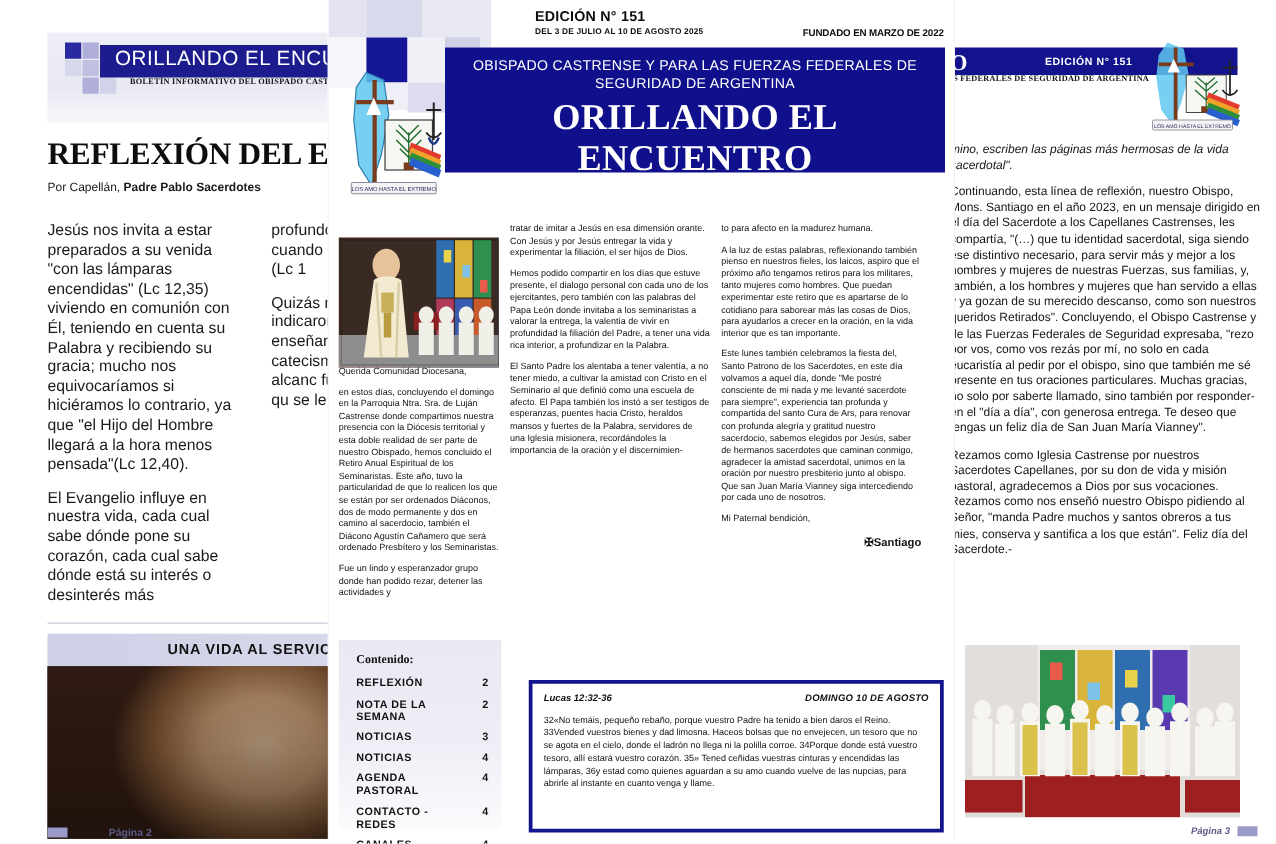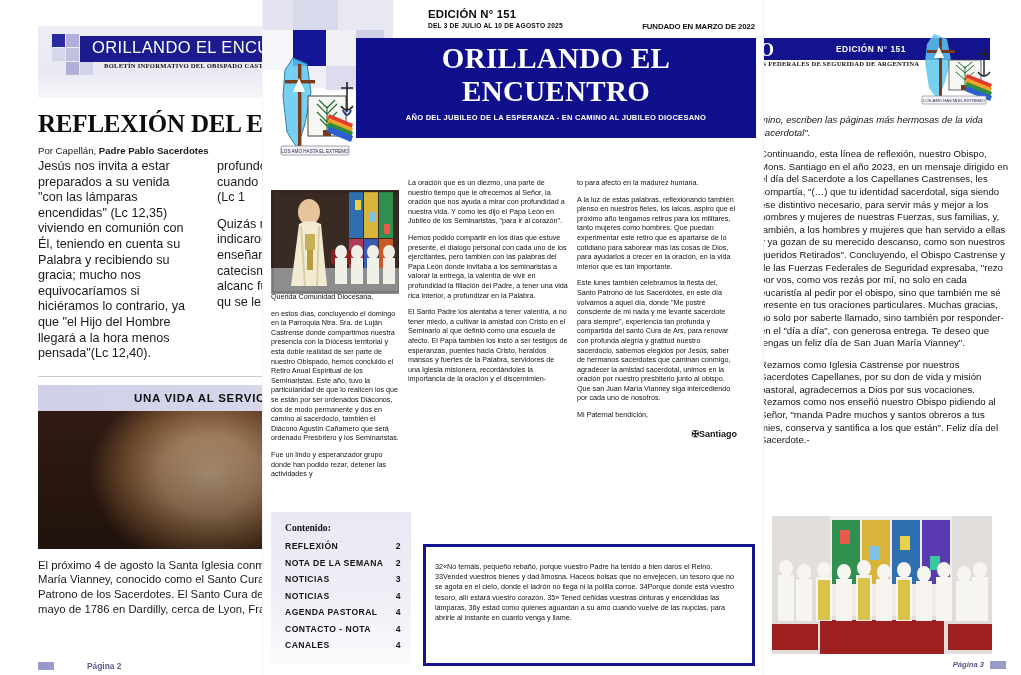--- a/index.html
+++ b/index.html
@@ -74,21 +74,21 @@
     letter-spacing: -.2px;
     color: #0d0d0d;
     white-space: nowrap;
   }
   .lp-byline {
     margin-top: 7px; font-size: 9.6px; color: #1a1a1a;
     width: 177px;
   }
   .lp-byline b { font-weight: 700; }
   .lp-cols {
-    margin-top: 3px;
+    margin-top: 21px;
     display: flex; gap: 28px;
   }
   .lp-col { width: 177px; }
   .lp-col p {
     font-size: 12.6px; line-height: 15.6px; color: #1a1a1a;
     margin-bottom: 11px;
     text-align: left;
   }
   .lp-rule {
     width: 330px; height: 1px; background: #c9c9d6; margin-top: 3px;
@@ -193,21 +193,21 @@
   .cp-col3 { position: absolute; left: 314px; top: 178px; width: 160px; }
   .cp-col1 p, .cp-col2 p, .cp-col3 p {
     font-size: 7.2px; line-height: 9.6px; color: #111;
     margin-bottom: 7px; text-align: left;
   }
   .cp-col3 p.sign {
     text-align: right; font-weight: 700; font-size: 9px; margin-top: 10px;
   }
 
   .cp-contenido {
-    position: absolute; left: 8px; top: 512px; width: 140px; height: 152px;
+    position: absolute; left: 8px; top: 512px; width: 130px; height: 152px;
     background: linear-gradient(180deg,#e9e9f4 0%, #eeeef6 55%, #fbfbfd 100%);
     padding: 10px 10px 0 14px;
   }
   .cp-contenido h4 {
     font-family: "Liberation Serif", serif;
     font-size: 9.6px; font-weight: 700; color:#121212; margin-bottom: 8px;
   }
   .cp-toc-row {
     display:flex; justify-content: space-between;
     font-size: 8.6px; font-weight: 700; letter-spacing:.45px; color:#111;
@@ -297,20 +297,21 @@
 
       <div class="lp-h1">REFLEXIÓN DEL EVANGELIO</div>
 
       <div class="lp-byline">
         <span>Por Capellán, </span><b>Padre Pablo Sacerdotes</b>
       </div>
 
       <div class="lp-cols">
         <div class="lp-col">
           <p>Jesús nos invita a estar preparados a su venida "con las lámparas encendidas" (Lc 12,35) viviendo en comunión con Él, teniendo en cuenta su Palabra y recibiendo su gracia; mucho nos equivocaríamos si hiciéramos lo contrario, ya que "el Hijo del Hombre llegará a la hora menos pensada"(Lc 12,40).</p>
+          <p>El Evangelio influye en nuestra vida, cada cual sabe dónde pone su corazón, cada cual sabe dónde está su interés o desinterés más</p>
         </div>
         <div class="lp-col">
           <p>profundo tan personal, cuando o tu tesoro a zón" (Lc 1</p>
           <p>Quizás nu gelizados indicaron Evangelio enseñaro ron bien la catecismo Teología tro alcanc fuera al c que "al qu se le pedi</p>
         </div>
       </div>
 
       <div class="lp-rule"></div>
 
       <div class="lp-sec">
@@ -342,20 +343,21 @@
     <div class="cp-chk c2"></div>
     <div class="cp-chk c3"></div>
     <div class="cp-chk c4"></div>
     <div class="cp-chk c5"></div>
     <div class="cp-chk c6"></div>
     <div class="cp-chk c7"></div>
     <div class="cp-chk c8"></div>
     <div class="cp-chk c9"></div>
 
     <div class="cp-bluebox">
+      <div class="cp-bb-line1">OBISPADO CASTRENSE Y PARA LAS FUERZAS  FEDERALES DE SEGURIDAD DE ARGENTINA</div>
       <div class="cp-bb-title">ORILLANDO EL ENCUENTRO</div>
       <div class="cp-bb-line3">AÑO DEL JUBILEO DE LA ESPERANZA - EN CAMINO AL JUBILEO DIOCESANO</div>
     </div>
 
     <div class="cp-crest">
       <svg class="crest" viewBox="0 0 96 112" xmlns="http://www.w3.org/2000/svg">
         <path d="M26 6 L40 12 L44 40 L38 72 L30 96 L20 80 L16 44 L18 18 Z" fill="#5fc8ef" opacity=".85"></path>
         <path d="M26 6 L40 12 L44 40 L38 72 L30 96 L20 80 L16 44 L18 18 Z" fill="none" stroke="#2e7fae" stroke-width="1"></path>
         <rect x="31" y="12" width="3.4" height="86" fill="#7a3b1c"></rect>
         <rect x="18" y="28" width="30" height="3.4" fill="#7a3b1c"></rect>
@@ -423,21 +425,21 @@
       </svg>
     </div>
 
     <div class="cp-col1">
       <p>Querida Comunidad Diocesana,</p>
       <p>en estos días, concluyendo el domingo en la Parroquia Ntra. Sra. de Luján Castrense donde compartimos nuestra presencia con la Diócesis territorial y esta doble realidad de ser parte de nuestro Obispado, hemos concluido el Retiro Anual Espiritual de los Seminaristas. Este año, tuvo la particularidad de que lo realicen los que se están por ser ordenados Diáconos, dos de modo permanente y dos en camino al sacerdocio, también el Diácono Agustín Cañamero que será ordenado Presbítero y los Seminaristas.</p>
       <p>Fue un lindo y esperanzador grupo donde han podido rezar, detener las actividades y</p>
     </div>
 
     <div class="cp-col2">
-      <p>La oración que es un diezmo, una parte de nuestro tiempo que le ofrecemos al Señor, la oración que nos ayuda a mirar con profundidad a nuestra vida. Y como les dijo el Papa León en Jubileo de los Seminaristas, "para ir al corazón".</p>
+      <p>tratar de imitar a Jesús en esa dimensión orante. Con Jesús y por Jesús entregar la vida y experimentar la filiación, el ser hijos de Dios.</p>
       <p>Hemos podido compartir en los días que estuve presente, el dialogo personal con cada uno de los ejercitantes, pero también con las palabras del Papa León donde invitaba a los seminaristas a valorar la entrega, la valentía de vivir en profundidad la filiación del Padre, a tener una vida rica interior, a profundizar en la Palabra.</p>
       <p>El Santo Padre los alentaba a tener valentía, a no tener miedo, a cultivar la amistad con Cristo en el Seminario al que definió como una escuela de afecto. El Papa también los instó a ser testigos de esperanzas, puentes hacia Cristo, heraldos mansos y fuertes de la Palabra, servidores de una Iglesia misionera, recordándoles la importancia de la oración y el discernimien-</p>
     </div>
 
     <div class="cp-col3">
       <p>to para afecto en la madurez humana.</p>
       <p>A la luz de estas palabras, reflexionando también pienso en nuestros fieles, los laicos, aspiro que el próximo año tengamos retiros para los militares, tanto mujeres como hombres. Que puedan experimentar este retiro que es apartarse de lo cotidiano para saborear más las cosas de Dios, para ayudarlos a crecer en la oración, en la vida interior que es tan importante.</p>
       <p>Este lunes también celebramos la fiesta del, Santo Patrono de los Sacerdotes, en este día volvamos a aquel día, donde "Me postré consciente de mi nada y me levanté sacerdote para siempre", experiencia tan profunda y compartida del santo Cura de Ars, para renovar con profunda alegría y gratitud nuestro sacerdocio, sabemos elegidos por Jesús, saber de hermanos sacerdotes que caminan conmigo, agradecer la amistad sacerdotal, unimos en la oración por nuestro presbiterio junto al obispo. Que san Juan María Vianney siga intercediendo por cada uno de nosotros.</p>
       <p>Mi Paternal bendición,</p>
       <p class="sign">✠Santiago</p>
@@ -459,31 +461,35 @@
       </div>
       <div class="cp-toc-row">
         <span>NOTICIAS</span>
         <span class="pg">4</span>
       </div>
       <div class="cp-toc-row">
         <span>AGENDA PASTORAL</span>
         <span class="pg">4</span>
       </div>
       <div class="cp-toc-row">
-        <span>CONTACTO - NOTA</span>
+        <span>CONTACTO - REDES</span>
         <span class="pg">4</span>
       </div>
       <div class="cp-toc-row">
         <span>CANALES</span>
         <span class="pg">4</span>
       </div>
     </div>
 
 
     <div class="cp-evang-box">
+      <div class="cp-evang-head">
+        <span class="cp-evang-ref">Lucas 12:32-36</span>
+        <span class="cp-evang-day">DOMINGO 10 DE AGOSTO</span>
+      </div>
       <div class="cp-evang-body">32«No temáis, pequeño rebaño, porque vuestro Padre ha tenido a bien daros el Reino. 33Vended vuestros bienes y dad limosna. Haceos bolsas que no envejecen, un tesoro que no se agota en el cielo, donde el ladrón no llega ni la polilla corroe. 34Porque donde está vuestro tesoro, allí estará vuestro corazón. 35» Tened ceñidas vuestras cinturas y encendidas las lámparas, 36y estad como quienes aguardan a su amo cuando vuelve de las nupcias, para abrirle al instante en cuanto venga y llame.</div>
     </div>
   </div>
 
   <div class="gap"></div>
 
   <div class="page page-right rp">
     <div class="rp-bar"></div>
     <div class="rp-o">O</div>
     <div class="rp-edicion">EDICIÓN N° 151</div>

